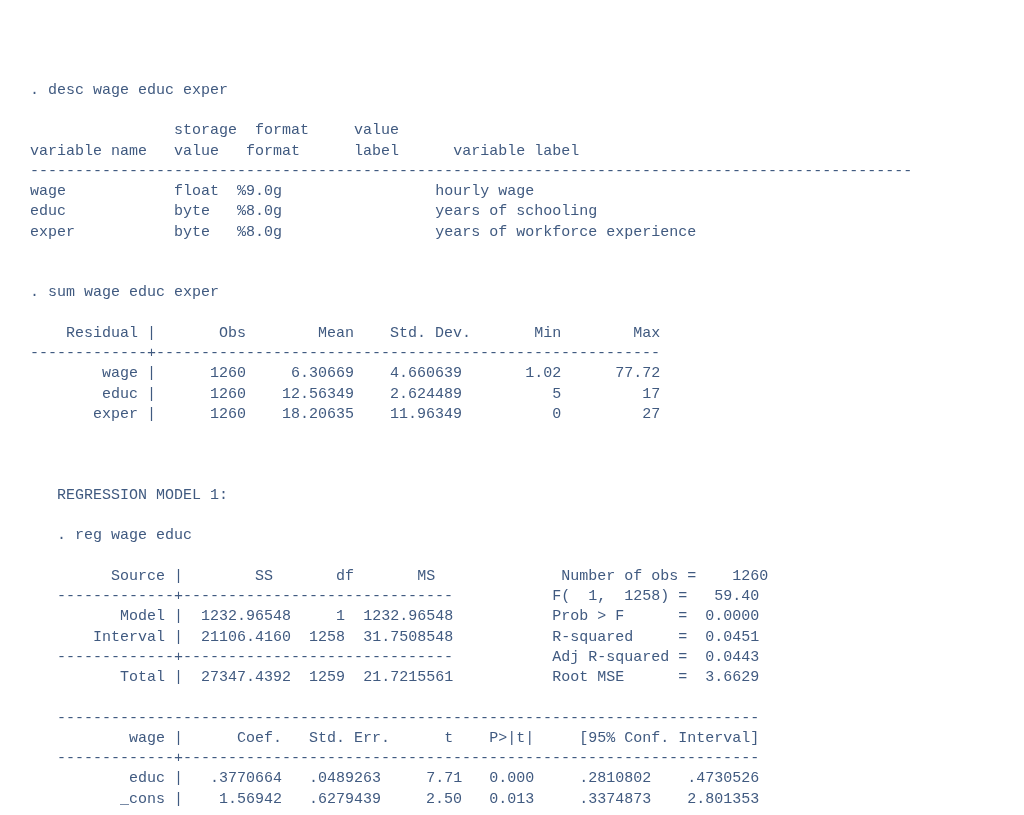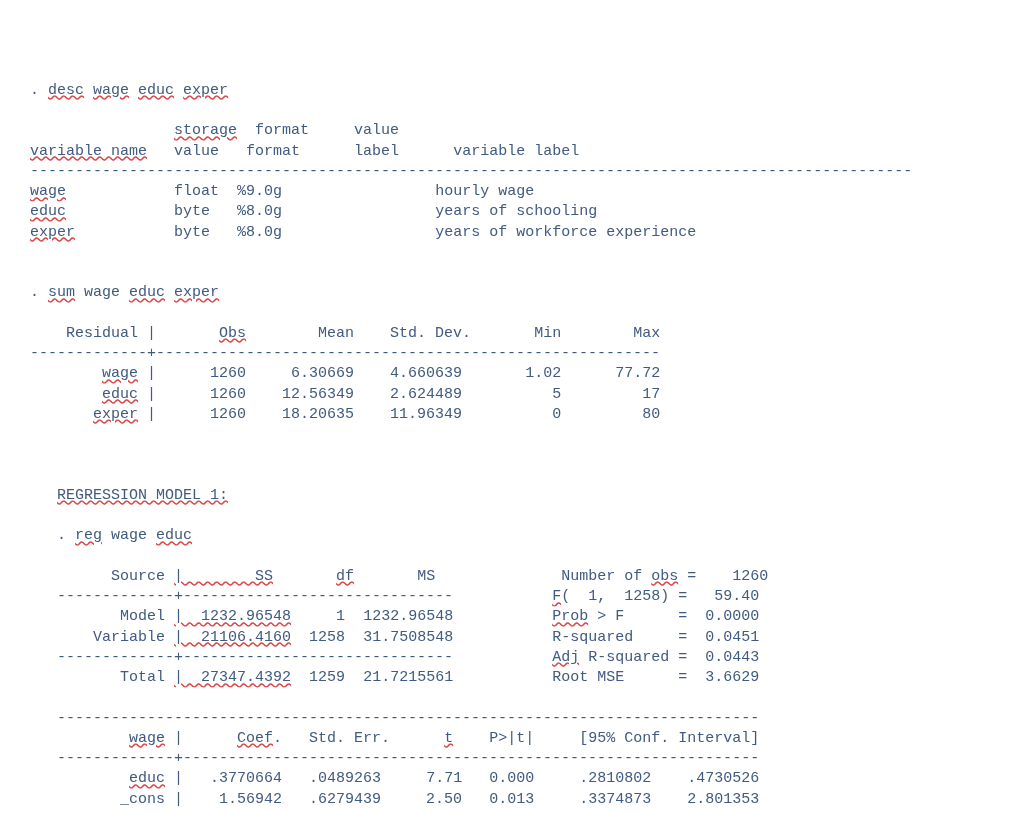--- a/index.html
+++ b/index.html
@@ -6,21 +6,20 @@
     margin: 0;
     padding: 20px 30px;
     font-family: "Courier New", Courier, monospace;
     font-size: 15px;
     line-height: 1.35;
     color: #405a80;
     background: #ffffff;
     white-space: pre;
   }
   .u {
-    text-decoration: underline;
     text-decoration-style: wavy;
     text-decoration-color: #d44;
   }
   .dashline {
     color: #405a80;
   }
 </style>
 </head>
 <body>
 
@@ -34,32 +33,32 @@
 <span class="u">educ</span>            <span>byte</span>   <span>%8.0g</span>                 <span>years of schooling</span>
 <span class="u">exper</span>           <span>byte</span>   <span>%8.0g</span>                 <span>years of workforce experience</span>
 
 
 <span><span>. </span><span class="u">sum</span><span> wage </span><span class="u">educ</span><span> </span><span class="u">exper</span></span>
 
     <span>Residual</span> |       <span class="u">Obs</span>        <span>Mean</span>    <span>Std. Dev.</span>       <span>Min</span>        <span>Max</span>
 <span class="dashline">-------------+--------------------------------------------------------</span>
         <span class="u">wage</span> |      <span>1260</span>     <span>6.30669</span>    <span>4.660639</span>       <span>1.02</span>      <span>77.72</span>
         <span class="u">educ</span> |      <span>1260</span>    <span>12.56349</span>    <span>2.624489</span>          <span>5</span>         <span>17</span>
-       <span class="u">exper</span> |      <span>1260</span>    <span>18.20635</span>    <span>11.96349</span>          <span>0</span>         <span>80</span>
+       <span class="u">exper</span> |      <span>1260</span>    <span>18.20635</span>    <span>11.96349</span>          <span>0</span>         <span>27</span>
 
 
 
    <span class="u">REGRESSION MODEL 1:</span>
 
    <span><span>. </span><span class="u">reg</span><span> wage </span><span class="u">educ</span></span>
 
          <span>Source</span> <span class="u">|        </span><span class="u">SS</span>       <span class="u">df</span>       <span>MS</span>              <span>Number of </span><span class="u">obs</span><span> =</span>    <span>1260</span>
    <span class="dashline">-------------+------------------------------</span>           <span class="u">F</span><span>(  1,  1258) =</span>   <span>59.40</span>
           <span>Model</span> <span class="u">|  </span><span class="u">1232.96548</span>     <span>1</span>  <span>1232.96548</span>           <span class="u">Prob</span><span> &gt; F</span>      <span>=</span>  <span>0.0000</span>
-       <span>Variable</span> <span class="u">|  </span><span class="u">21106.4160</span>  <span>1258</span>  <span>31.7508548</span>           <span>R-squared</span>     <span>=</span>  <span>0.0451</span>
+       <span>Interval</span> <span class="u">|  </span><span class="u">21106.4160</span>  <span>1258</span>  <span>31.7508548</span>           <span>R-squared</span>     <span>=</span>  <span>0.0451</span>
    <span class="dashline">-------------+------------------------------</span>           <span class="u">Adj</span><span> R-squared =</span>  <span>0.0443</span>
           <span>Total</span> <span class="u">|  </span><span class="u">27347.4392</span>  <span>1259</span>  <span>21.7215561</span>           <span>Root MSE</span>      <span>=</span>  <span>3.6629</span>
 
    <span class="dashline">------------------------------------------------------------------------------</span>
            <span class="u">wage</span> |      <span class="u">Coef</span>.   <span>Std. Err.</span>      <span class="u">t</span>    <span>P&gt;|t|</span>     <span>[95% Conf. Interval]</span>
    <span class="dashline">-------------+----------------------------------------------------------------</span>
            <span class="u">educ</span> |   <span>.3770664</span>   <span>.0489263</span>     <span>7.71</span>   <span>0.000</span>     <span>.2810802</span>    <span>.4730526</span>
           <span>_cons</span> |    <span>1.56942</span>   <span>.6279439</span>     <span>2.50</span>   <span>0.013</span>     <span>.3374873</span>    <span>2.801353</span>
    <span class="dashline">------------------------------------------------------------------------------</span>
 </div>

